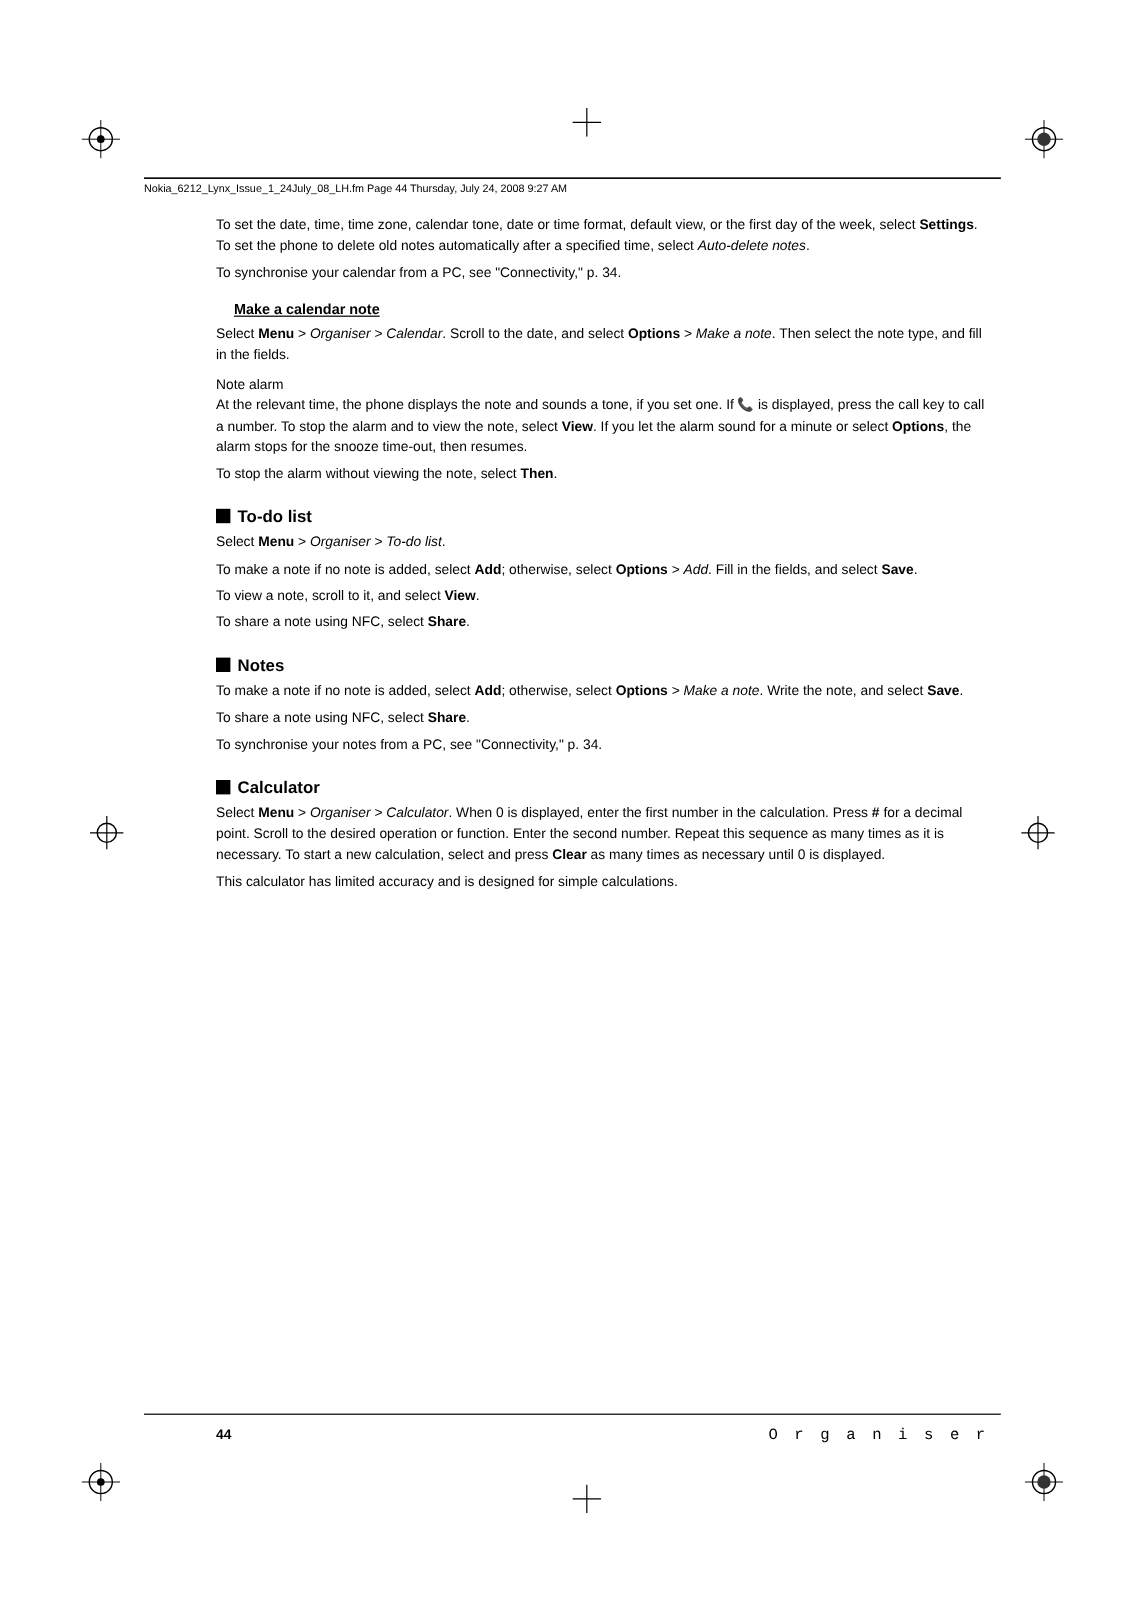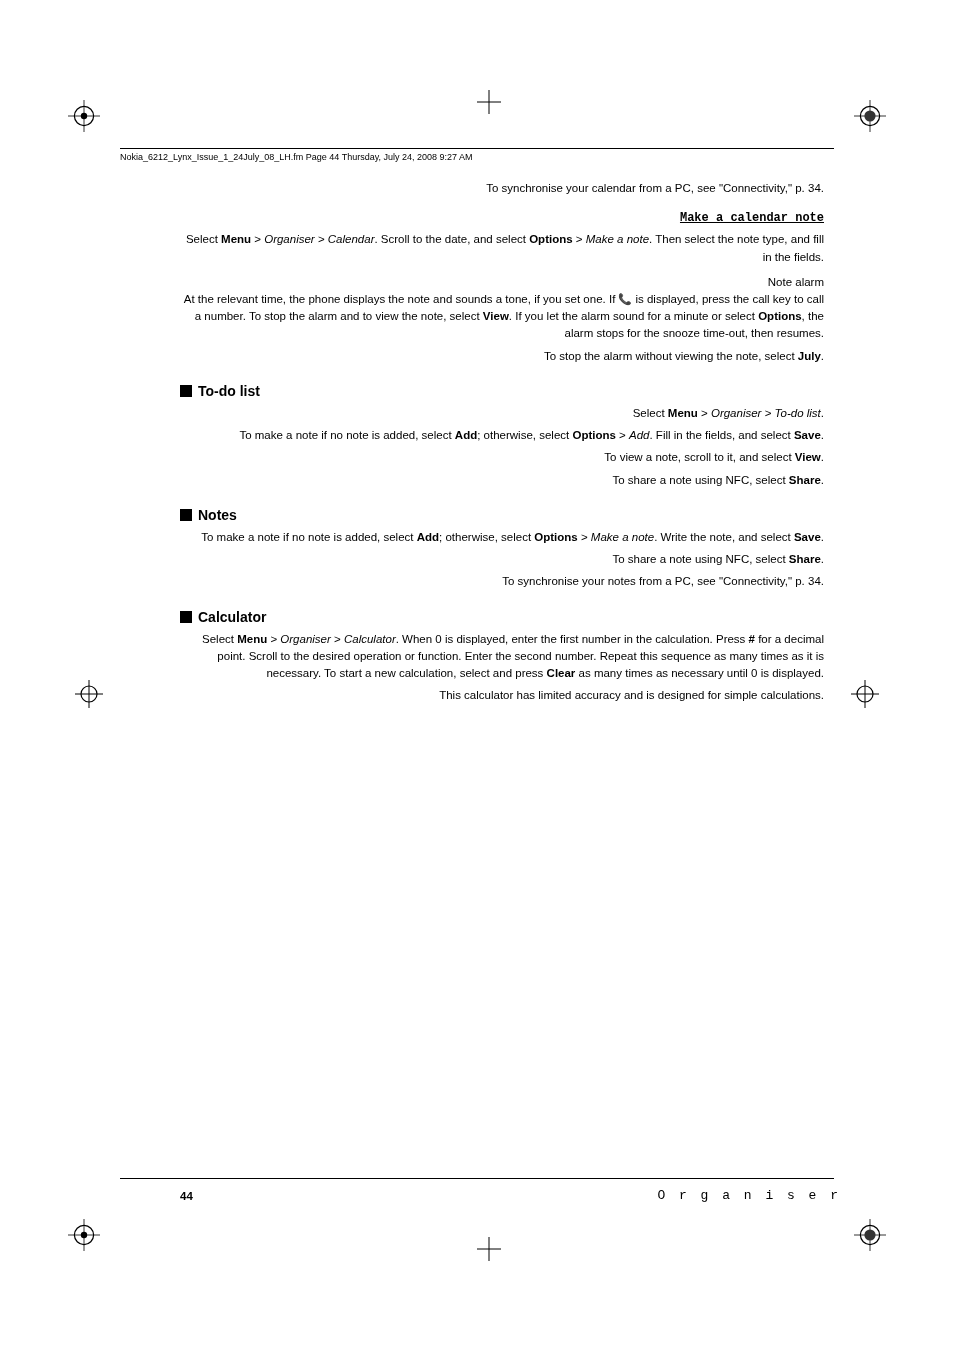--- a/index.html
+++ b/index.html
@@ -12,21 +12,20 @@
       font-size: 13px;
       color: #000000;
       position: relative;
     }
 
     .page-wrapper {
       width: 954px;
       min-height: 1351px;
       position: relative;
       padding: 0;
-      text-align: right;
     }
 
     
     .corner-mark {
       position: absolute;
       width: 32px;
       height: 32px;
     }
 
     .corner-tl { top: 100px; left: 68px; }
@@ -57,26 +56,27 @@
     .content {
       position: absolute;
       top: 180px;
       left: 180px;
       right: 130px;
       bottom: 140px;
     }
 
     
     .section-heading-underline {
-      font-family: Liberation Mono, monospace;
+      font-family: Liberation Sans, sans-serif;
       font-size: 12px;
       font-weight: bold;
       text-decoration: underline;
       margin-top: 14px;
       margin-bottom: 6px;
+      margin-left: 15px;
     }
 
     
     .subsection-heading {
       font-family: Arial, sans-serif;
       font-size: 11.5px;
       font-weight: normal;
       margin-top: 10px;
       margin-bottom: 3px;
     }
@@ -109,21 +109,21 @@
     }
 
     .body-text b { font-weight: bold; }
     .body-text i, .body-text em { font-style: italic; }
 
     
     .footer {
       position: absolute;
       bottom: 148px;
       left: 180px;
-      right: 113px;
+      right: 130px;
       border-top: none;
       display: flex;
       justify-content: space-between;
       align-items: center;
       padding-top: 2px;
     }
 
     .footer-page-num {
       font-family: Arial, sans-serif;
       font-size: 11.5px;
@@ -227,37 +227,40 @@
   <div class="footer-line"></div>
 
   <div class="footer">
     <span class="footer-page-num">44</span>
     <span class="footer-section-name">O r g a n i s e r</span>
   </div>
 
   <div class="content">
 
     <p class="body-text">
+      To set the date, time, time zone, calendar tone, date or time format, default view, or the first day of the week, select <b>Settings</b>. To set the phone to delete old notes automatically after a specified time, select <i>Auto-delete notes</i>.
+    </p>
+    <p class="body-text">
       To synchronise your calendar from a PC, see "Connectivity," p. 34.
     </p>
 
     <div class="section-heading-underline">Make a calendar note</div>
 
     <p class="body-text">
       Select <b>Menu</b> &gt; <i>Organiser</i> &gt; <i>Calendar</i>. Scroll to the date, and select <b>Options</b> &gt; <i>Make a note</i>. Then select the note type, and fill in the fields.
     </p>
 
     <div class="subsection-heading">Note alarm</div>
 
     <p class="body-text">
       At the relevant time, the phone displays the note and sounds a tone, if you set one. If <span class="phone-icon">📞</span> is displayed, press the call key to call a number. To stop the alarm and to view the note, select <b>View</b>. If you let the alarm sound for a minute or select <b>Options</b>, the alarm stops for the snooze time-out, then resumes.
     </p>
 
     <p class="body-text">
-      To stop the alarm without viewing the note, select <b>July</b>.
+      To stop the alarm without viewing the note, select <b>Then</b>.
     </p>
 
     <div class="major-section-heading">
       <span class="black-square"></span>
       <span>To-do list</span>
     </div>
 
     <p class="body-text">
       Select <b>Menu</b> &gt; <i>Organiser</i> &gt; <i>To-do list</i>.
     </p>

